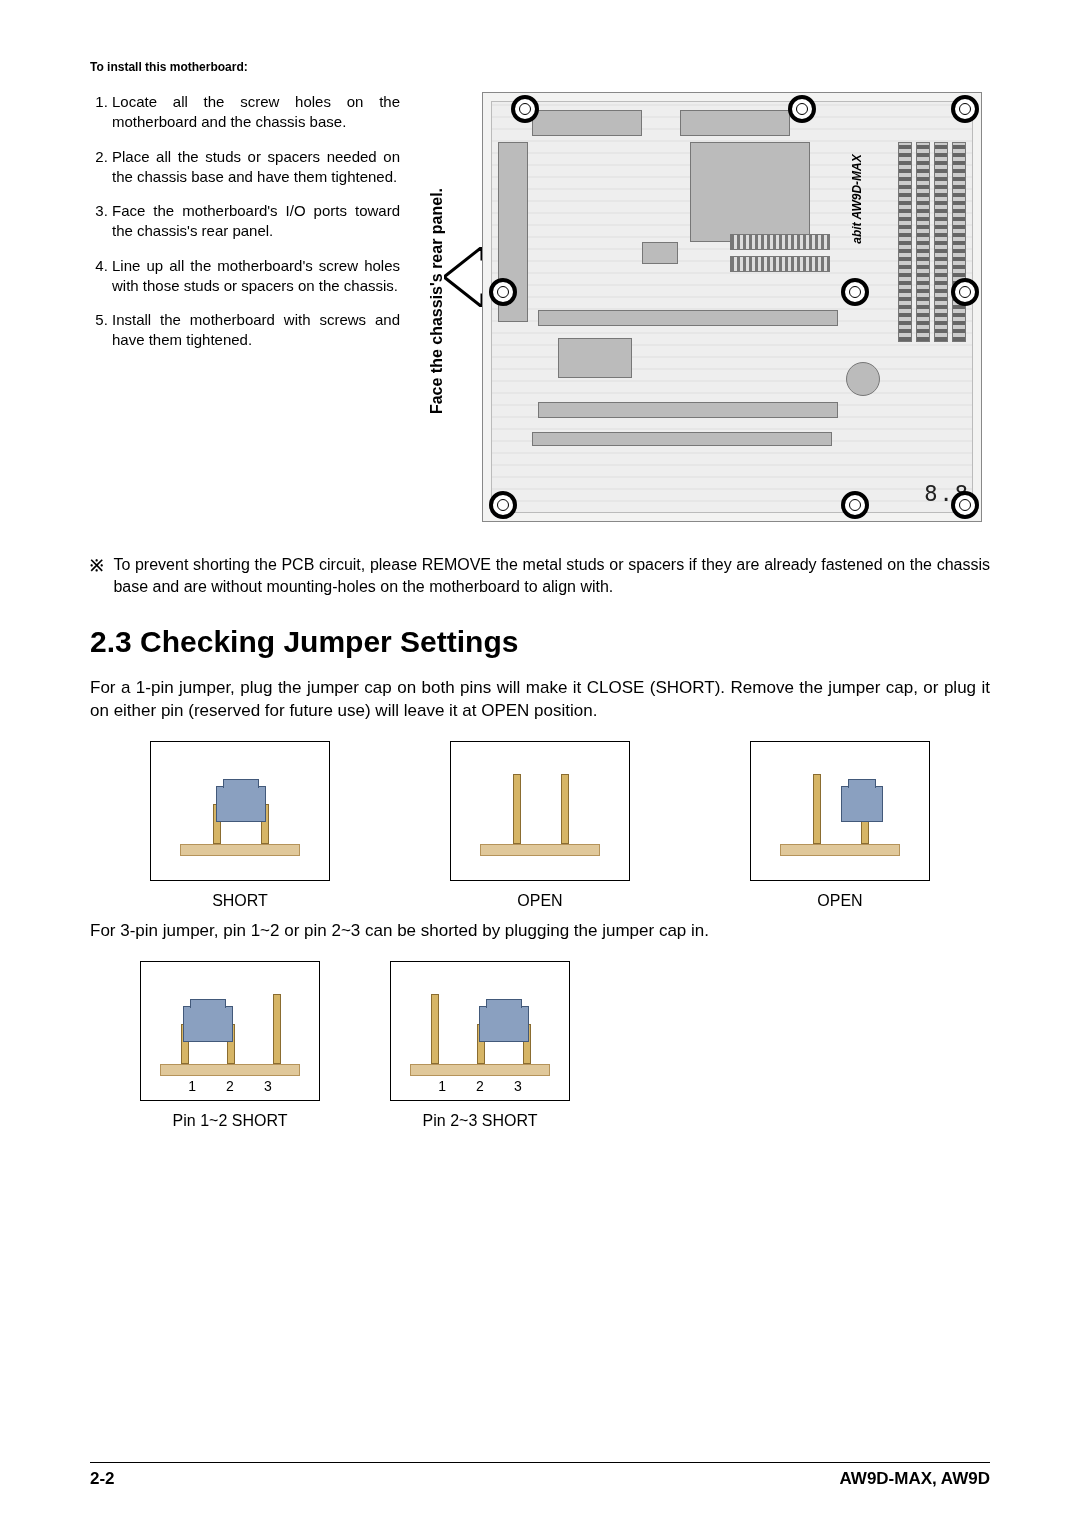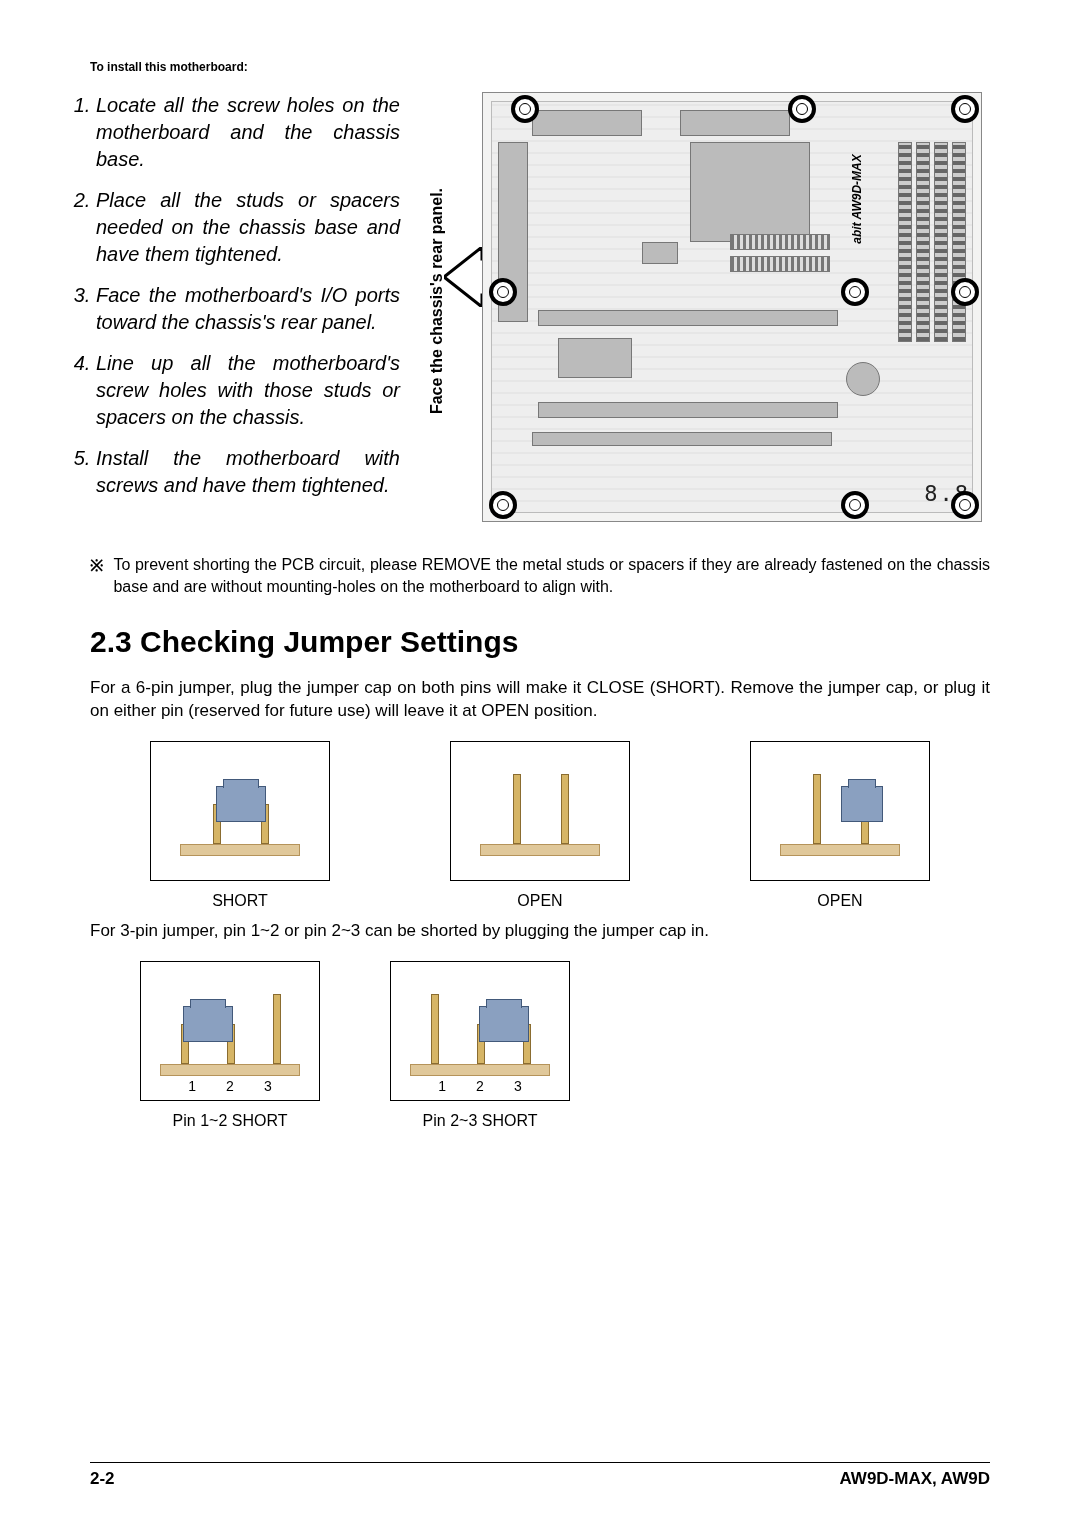--- a/index.html
+++ b/index.html
@@ -8,21 +8,21 @@
     height: 1529px;
     background: #fff;
     font-family: Verdana, Arial, sans-serif;
     color: #000;
     padding: 60px 90px 40px 90px;
     position: relative;
   }
   .h-install { font-size: 12px; font-weight: bold; margin-bottom: 18px; }
   .top-row { display: flex; gap: 16px; }
   .left-col { flex: 0 0 310px; }
-  .ol-install { list-style: decimal; margin-left: 6px; font-size: 20px; font-style: italic; }
+  .ol-install { list-style: decimal; margin-left: 22px; font-size: 15px; }
   .ol-install li { margin-bottom: 14px; text-align: justify; line-height: 1.35; }
   .mid-col {
     flex: 0 0 42px;
     position: relative;
     display: flex;
     align-items: center;
     justify-content: center;
   }
   .vert-label {
     transform: rotate(-90deg);
@@ -197,21 +197,21 @@
   </div>
 </div>
 
 <div class="note-row">
   <div class="note-sym">※</div>
   <div class="note-text">To prevent shorting the PCB circuit, please REMOVE the metal studs or spacers if they are already fastened on the chassis base and are without mounting-holes on the motherboard to align with.</div>
 </div>
 
 <h1 class="sect">2.3 Checking Jumper Settings</h1>
 
-<p class="para">For a 6-pin jumper, plug the jumper cap on both pins will make it CLOSE (SHORT). Remove the jumper cap, or plug it on either pin (reserved for future use) will leave it at OPEN position.</p>
+<p class="para">For a 1-pin jumper, plug the jumper cap on both pins will make it CLOSE (SHORT). Remove the jumper cap, or plug it on either pin (reserved for future use) will leave it at OPEN position.</p>
 
 <div class="jumper-row">
   <div>
     <div class="jumper-box">
       <div class="pin-base"></div>
       <div class="pin" style="left:62px;"></div>
       <div class="pin" style="left:110px;"></div>
       <div class="cap" style="left:65px;bottom:58px;"></div>
     </div>
     <div class="jumper-caption">SHORT</div>

